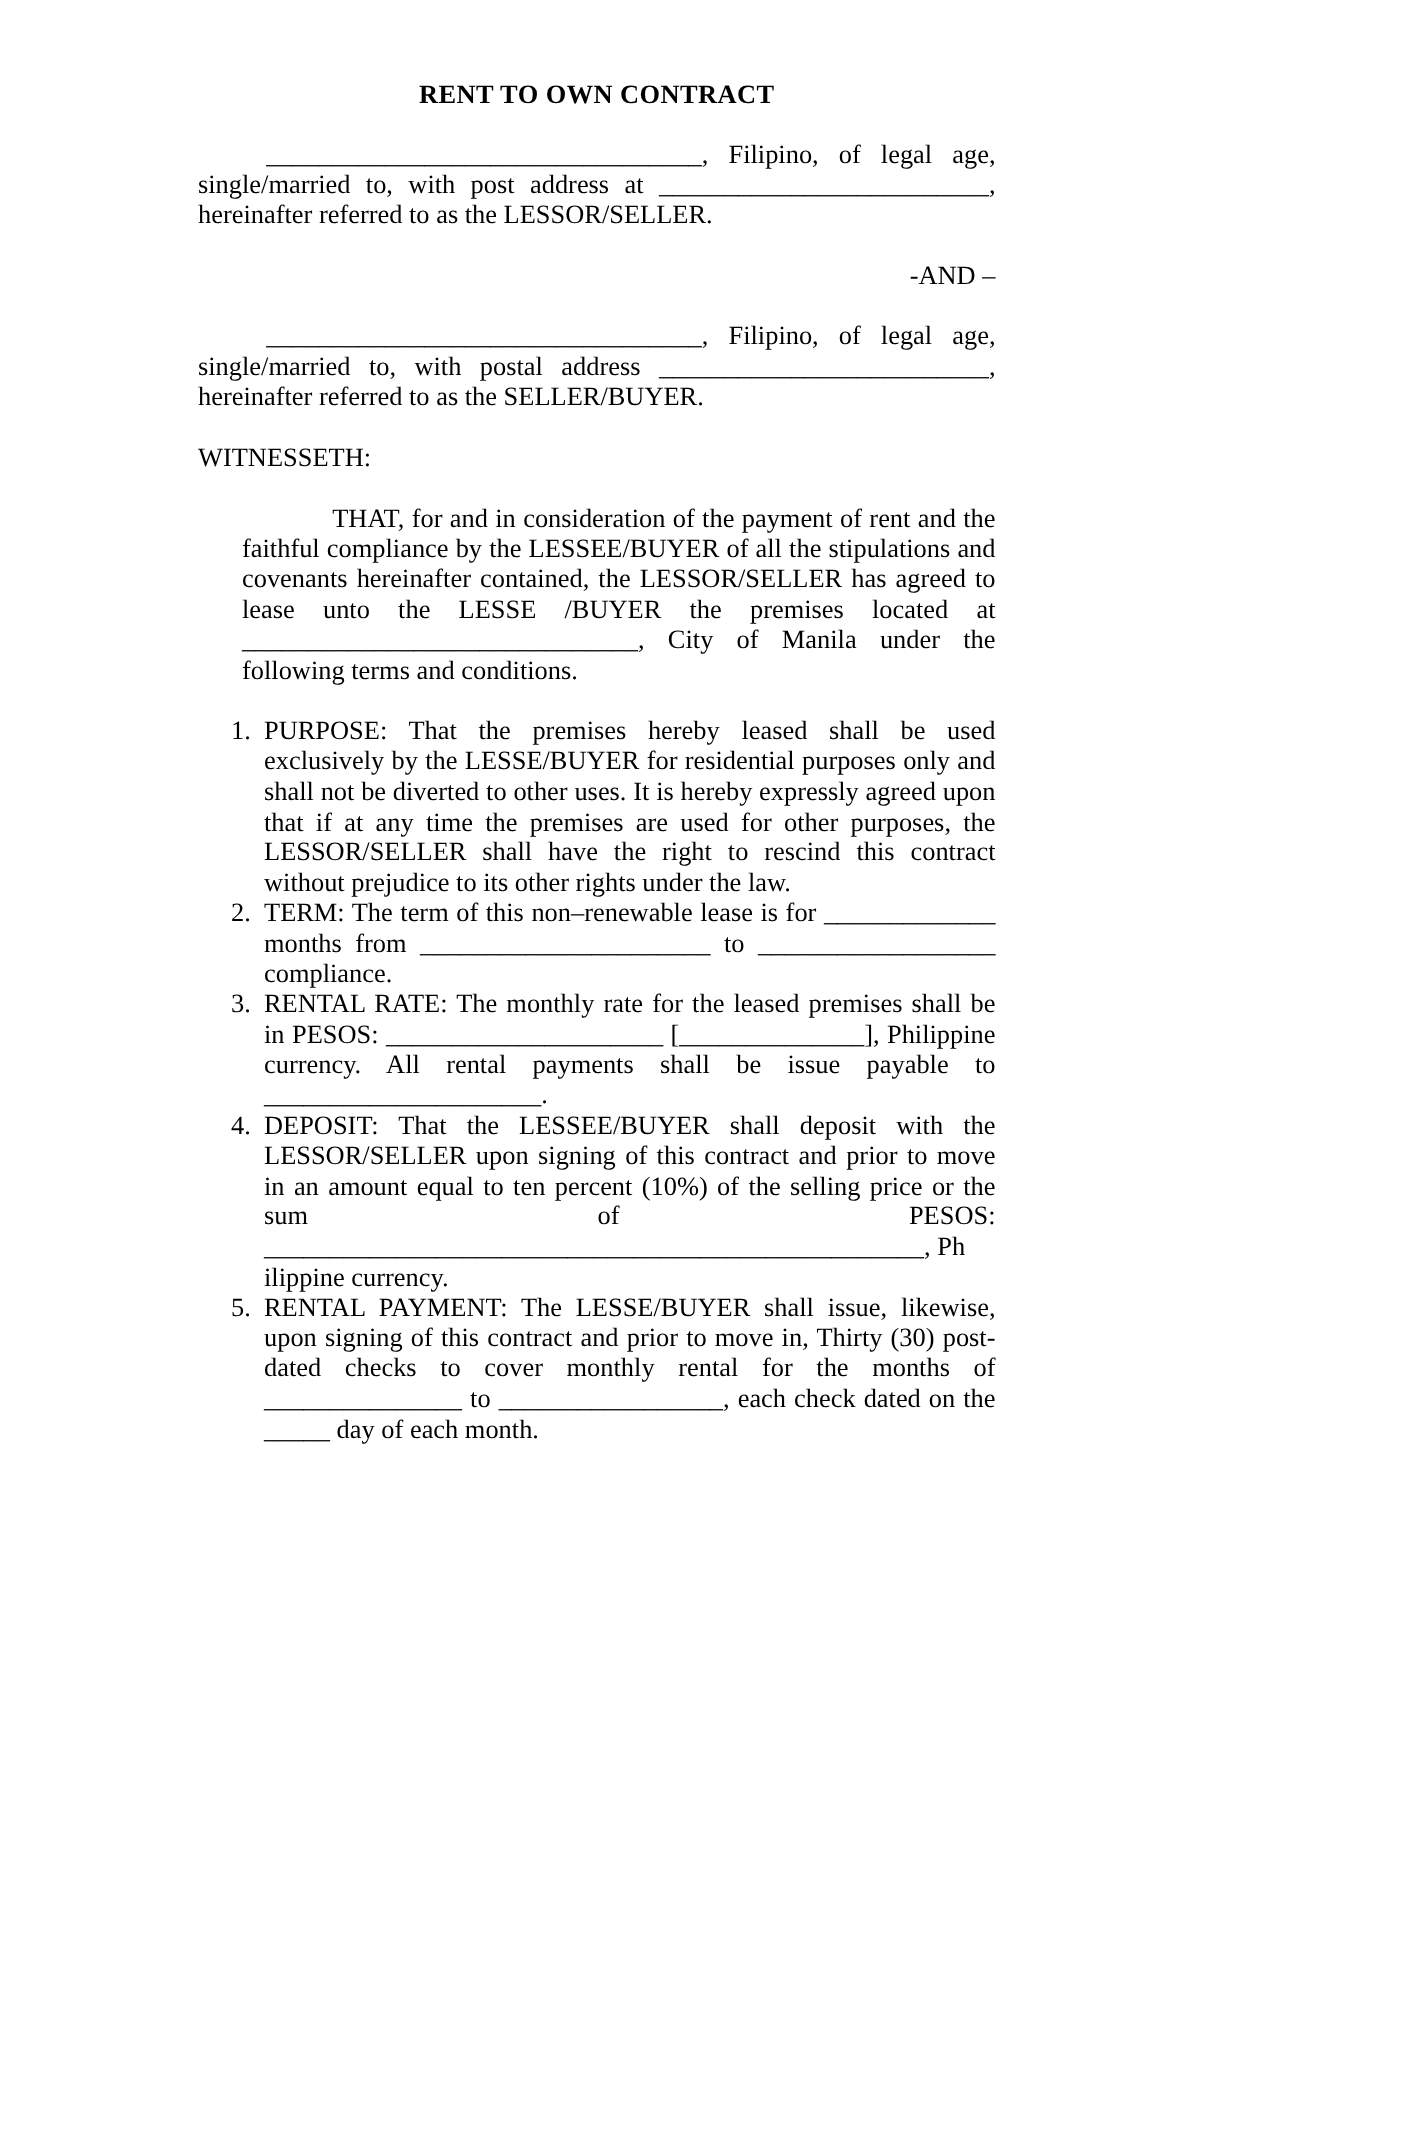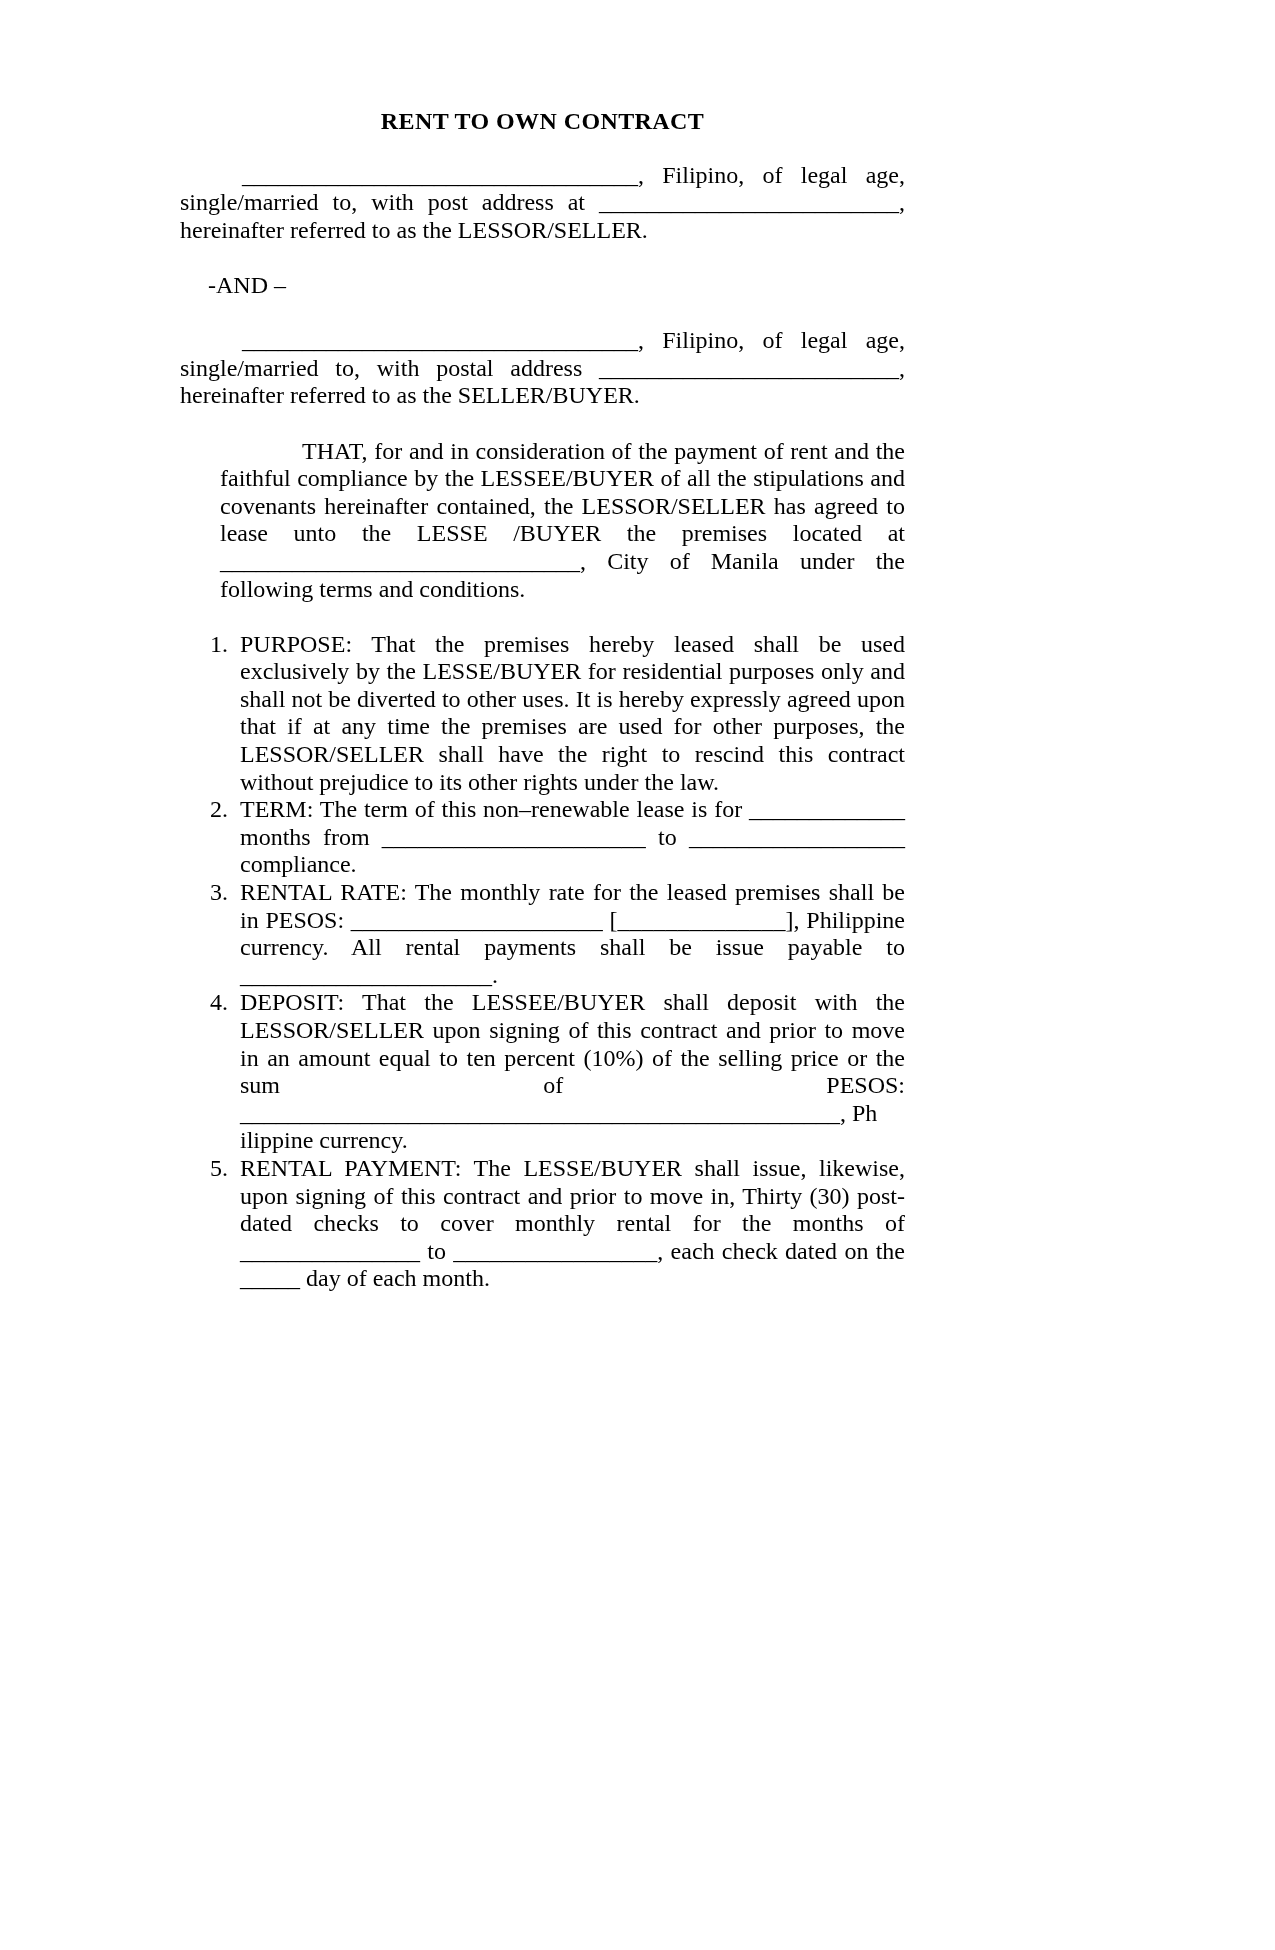--- a/index.html
+++ b/index.html
@@ -9,38 +9,38 @@
     background: #ffffff;
     color: #000000;
     font-family: "Liberation Serif", serif;
     font-size: 24px;
     line-height: 27.6px;
   }
   .page {
     box-sizing: border-box;
     width: 1275px;
     height: 1950px;
-    padding: 108px 370px 40px 180px; 
+    padding: 74px 370px 40px 180px; 
     overflow: hidden;
   }
   .doc-title {
     font-size: 24px;
     font-weight: bold;
     text-align: center;
     margin: 0 0 26px 0;
     line-height: 27.6px;
     letter-spacing: 0.4px;
   }
   .doc-para {
     margin: 0 0 27.6px 0;
     text-align: justify;
   }
   .indent-small { text-indent: 62px; }
   .indent-large { text-indent: 82px; margin-left: 40px; }
-  .indent-tiny  { text-indent: 28px; text-align: left; }
+  .indent-tiny  { text-indent: 28px; text-align: right; }
   .doc-list { margin: 0; }
   .doc-li {
     position: relative;
     padding-left: 60px;
     text-align: justify;
   }
   .li-num {
     position: absolute;
     left: 30px;
     top: 0;
@@ -49,20 +49,21 @@
 </style>
 </head>
 <body>
 
 <div class="page">
   <div id="doc-blocks">
       <h1 class="doc-title">RENT TO OWN CONTRACT</h1>
       <p class="doc-para indent-small"><span>_________________________________</span><span>, Filipino, of legal age, single/married to, with post address at </span><span>_________________________</span><span>, hereinafter referred to as the </span><span class="bold">LESSOR/SELLER</span><span>.</span></p>
       <p class="doc-para indent-tiny"><span>-AND –</span></p>
       <p class="doc-para indent-small"><span>_________________________________</span><span class="bold">, </span><span>Filipino, of legal age, single/married to, with postal address </span><span>_________________________</span><span>, hereinafter referred to as the </span><span class="bold">SELLER/BUYER</span><span>.</span></p>
+      <p class="doc-para"><span>WITNESSETH:</span></p>
       <p class="doc-para indent-large"><span>THAT, for and in consideration of the payment of rent and the faithful compliance by the LESSEE/BUYER of all the stipulations and covenants hereinafter contained, the LESSOR/SELLER has agreed to lease unto the LESSE /BUYER the premises located at </span><span>______________________________</span><span>, City of Manila under the following terms and conditions.</span></p>
       <div class="doc-list">
         <div class="doc-li"><span class="li-num">1.</span><span><span class="bold">PURPOSE: </span><span>That the premises hereby leased shall be used exclusively by the LESSE/BUYER for residential purposes only and shall not be diverted to other uses. It is hereby expressly agreed upon that if at any time the premises are used for other purposes, the LESSOR/SELLER shall have the right to rescind this contract without prejudice to its other rights under the law.</span></span></div>
         <div class="doc-li"><span class="li-num">2.</span><span><span class="bold">TERM: </span><span>The term of this non–renewable lease is for </span><span>_____________</span><span> months from </span><span>______________________</span><span> </span><span class="bold">to</span><span> </span><span>__________________</span><span> compliance.</span></span></div>
         <div class="doc-li"><span class="li-num">3.</span><span><span class="bold">RENTAL RATE</span><span>: The monthly rate for the leased premises shall be in PESOS: </span><span>_____________________</span><span> [</span><span>______________</span><span>], Philippine currency. All rental payments shall be issue payable to </span><span>_____________________</span><span>.</span></span></div>
         <div class="doc-li"><span class="li-num">4.</span><span><span class="bold">DEPOSIT: </span><span>That the LESSEE/BUYER shall deposit with the LESSOR/SELLER upon signing of this contract and prior to move in an amount equal to ten percent (10%) of the selling price or the sum of </span><span class="bold">PESOS:</span><span> </span><span>__________________________________________________</span><span class="bold">, </span><span>Ph</span><br><span>ilippine currency.</span></span></div>
         <div class="doc-li"><span class="li-num">5.</span><span><span class="bold">RENTAL PAYMENT: </span><span>The LESSE/BUYER shall issue, likewise, upon signing of this contract and prior to move in, Thirty (30) post-dated checks to cover monthly rental for the months of </span><span>_______________</span><span> </span><span class="bold">to</span><span> </span><span>_________________</span><span>, each check dated on the </span><span>_____</span><span> day of each month.</span></span></div>
       </div>
     </div>
 </div>

